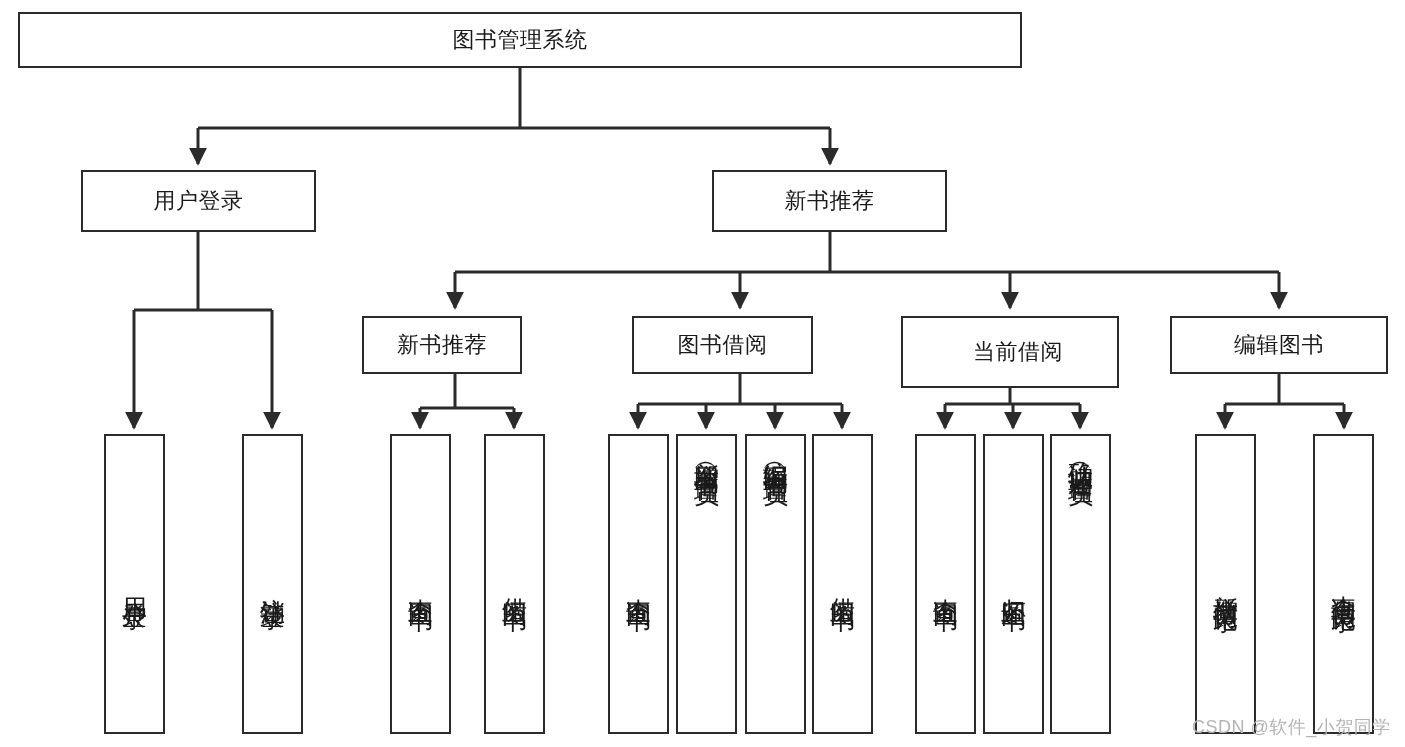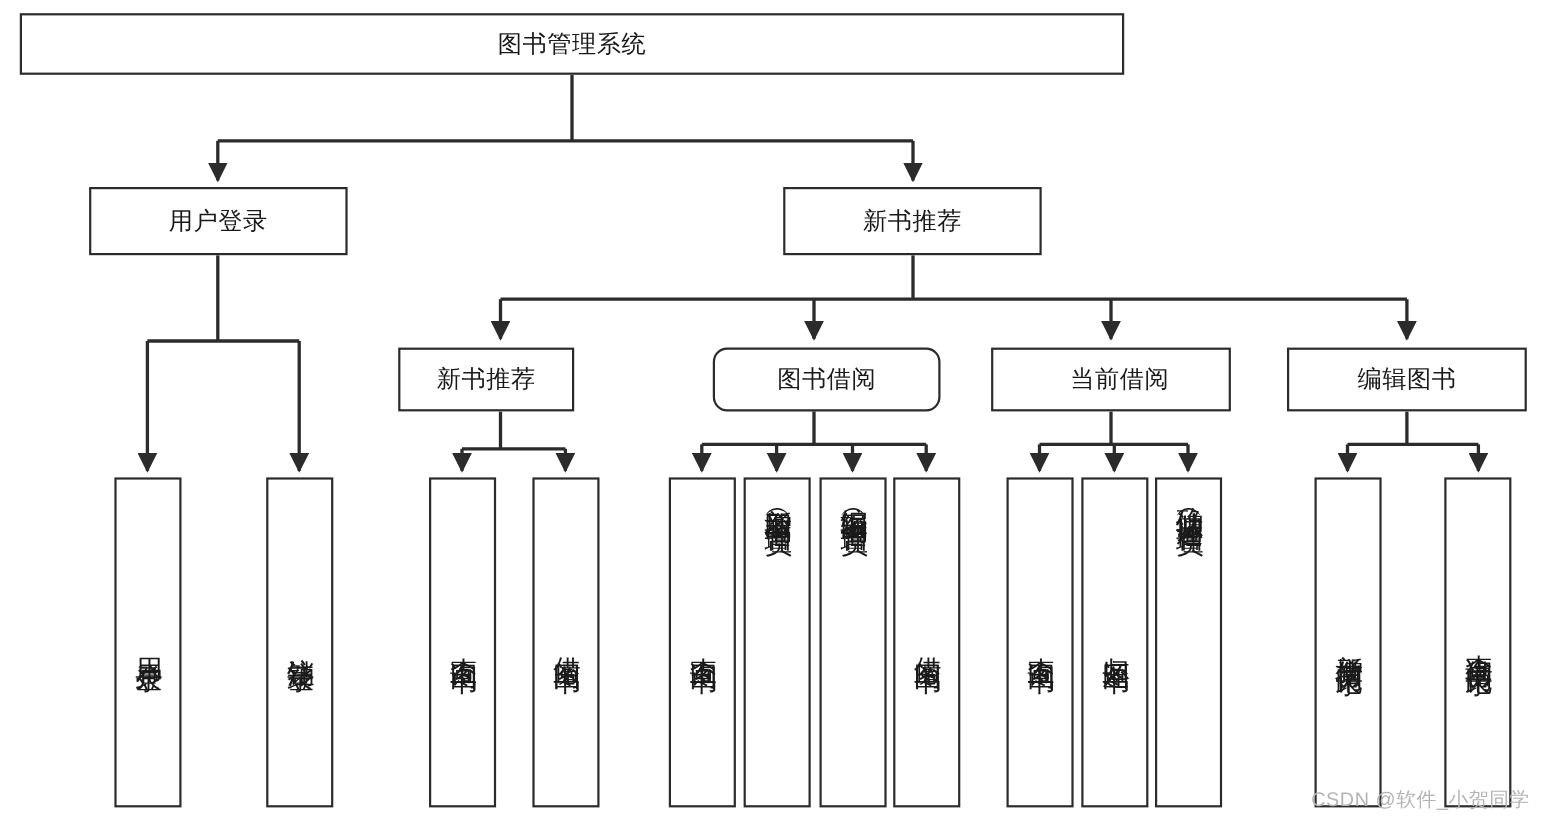--- a/index.html
+++ b/index.html
@@ -140,24 +140,24 @@
   <div class="node horiz" style="left:81px; top:170px; width:235px; height:62px;">
     <span class="label">用户登录</span>
   </div>
   <div class="node horiz" style="left:712px; top:170px; width:235px; height:62px;">
     <span class="label">新书推荐</span>
   </div>
 
   <div class="node horiz" style="left:362px; top:316px; width:160px; height:58px;">
     <span class="label">新书推荐</span>
   </div>
-  <div class="node horiz" style="left:648px; top:316px; width:207px; height:58px;border-radius:13px;">
+  <div class="node horiz" style="left:632px; top:316px; width:181px; height:58px;">
     <span class="label">图书借阅</span>
   </div>
-  <div class="node horiz" style="left:901px; top:316px; width:218px; height:58px;padding-left:16px;">
+  <div class="node horiz" style="left:901px; top:316px; width:218px; height:72px;padding-left:16px;">
     <span class="label">当前借阅</span>
   </div>
   <div class="node horiz" style="left:1170px; top:316px; width:218px; height:58px;">
     <span class="label">编辑图书</span>
   </div>
 
   <div class="node vert centered" style="left:104px; top:434px; width:61px; height:300px;">
     <span class="label">用户登录</span>
   </div>
   <div class="node vert centered" style="left:242px; top:434px; width:61px; height:300px;">

